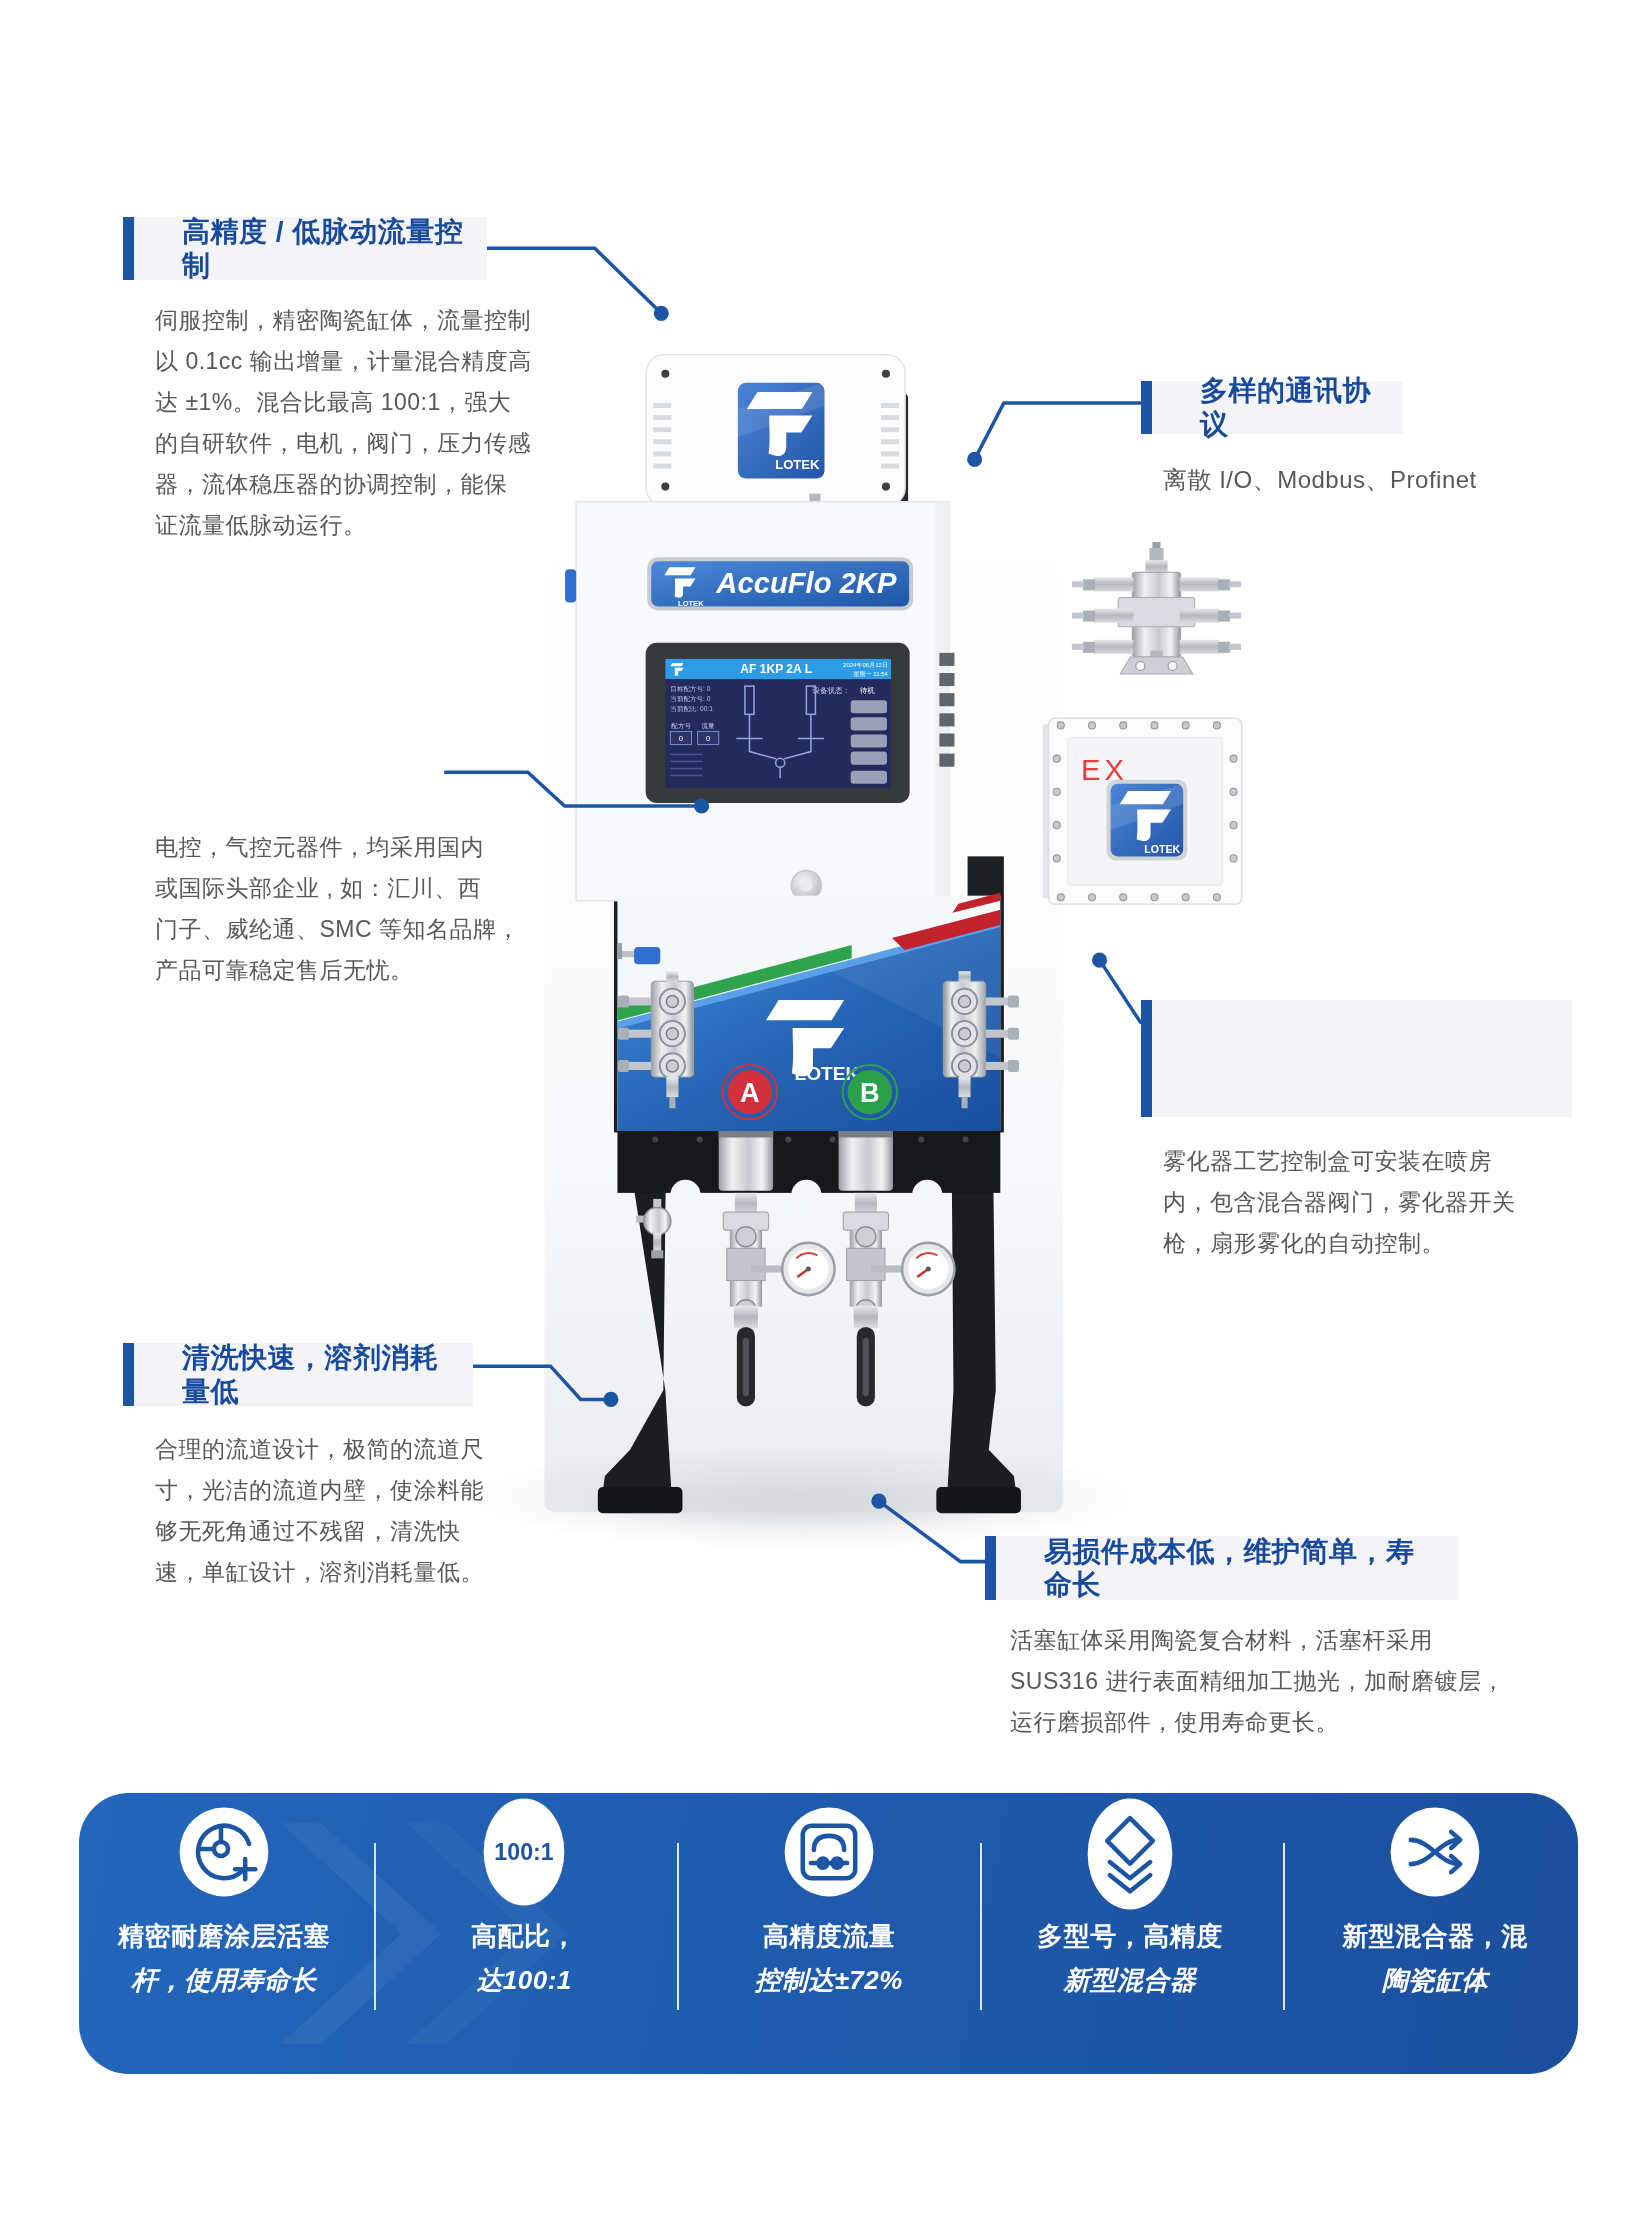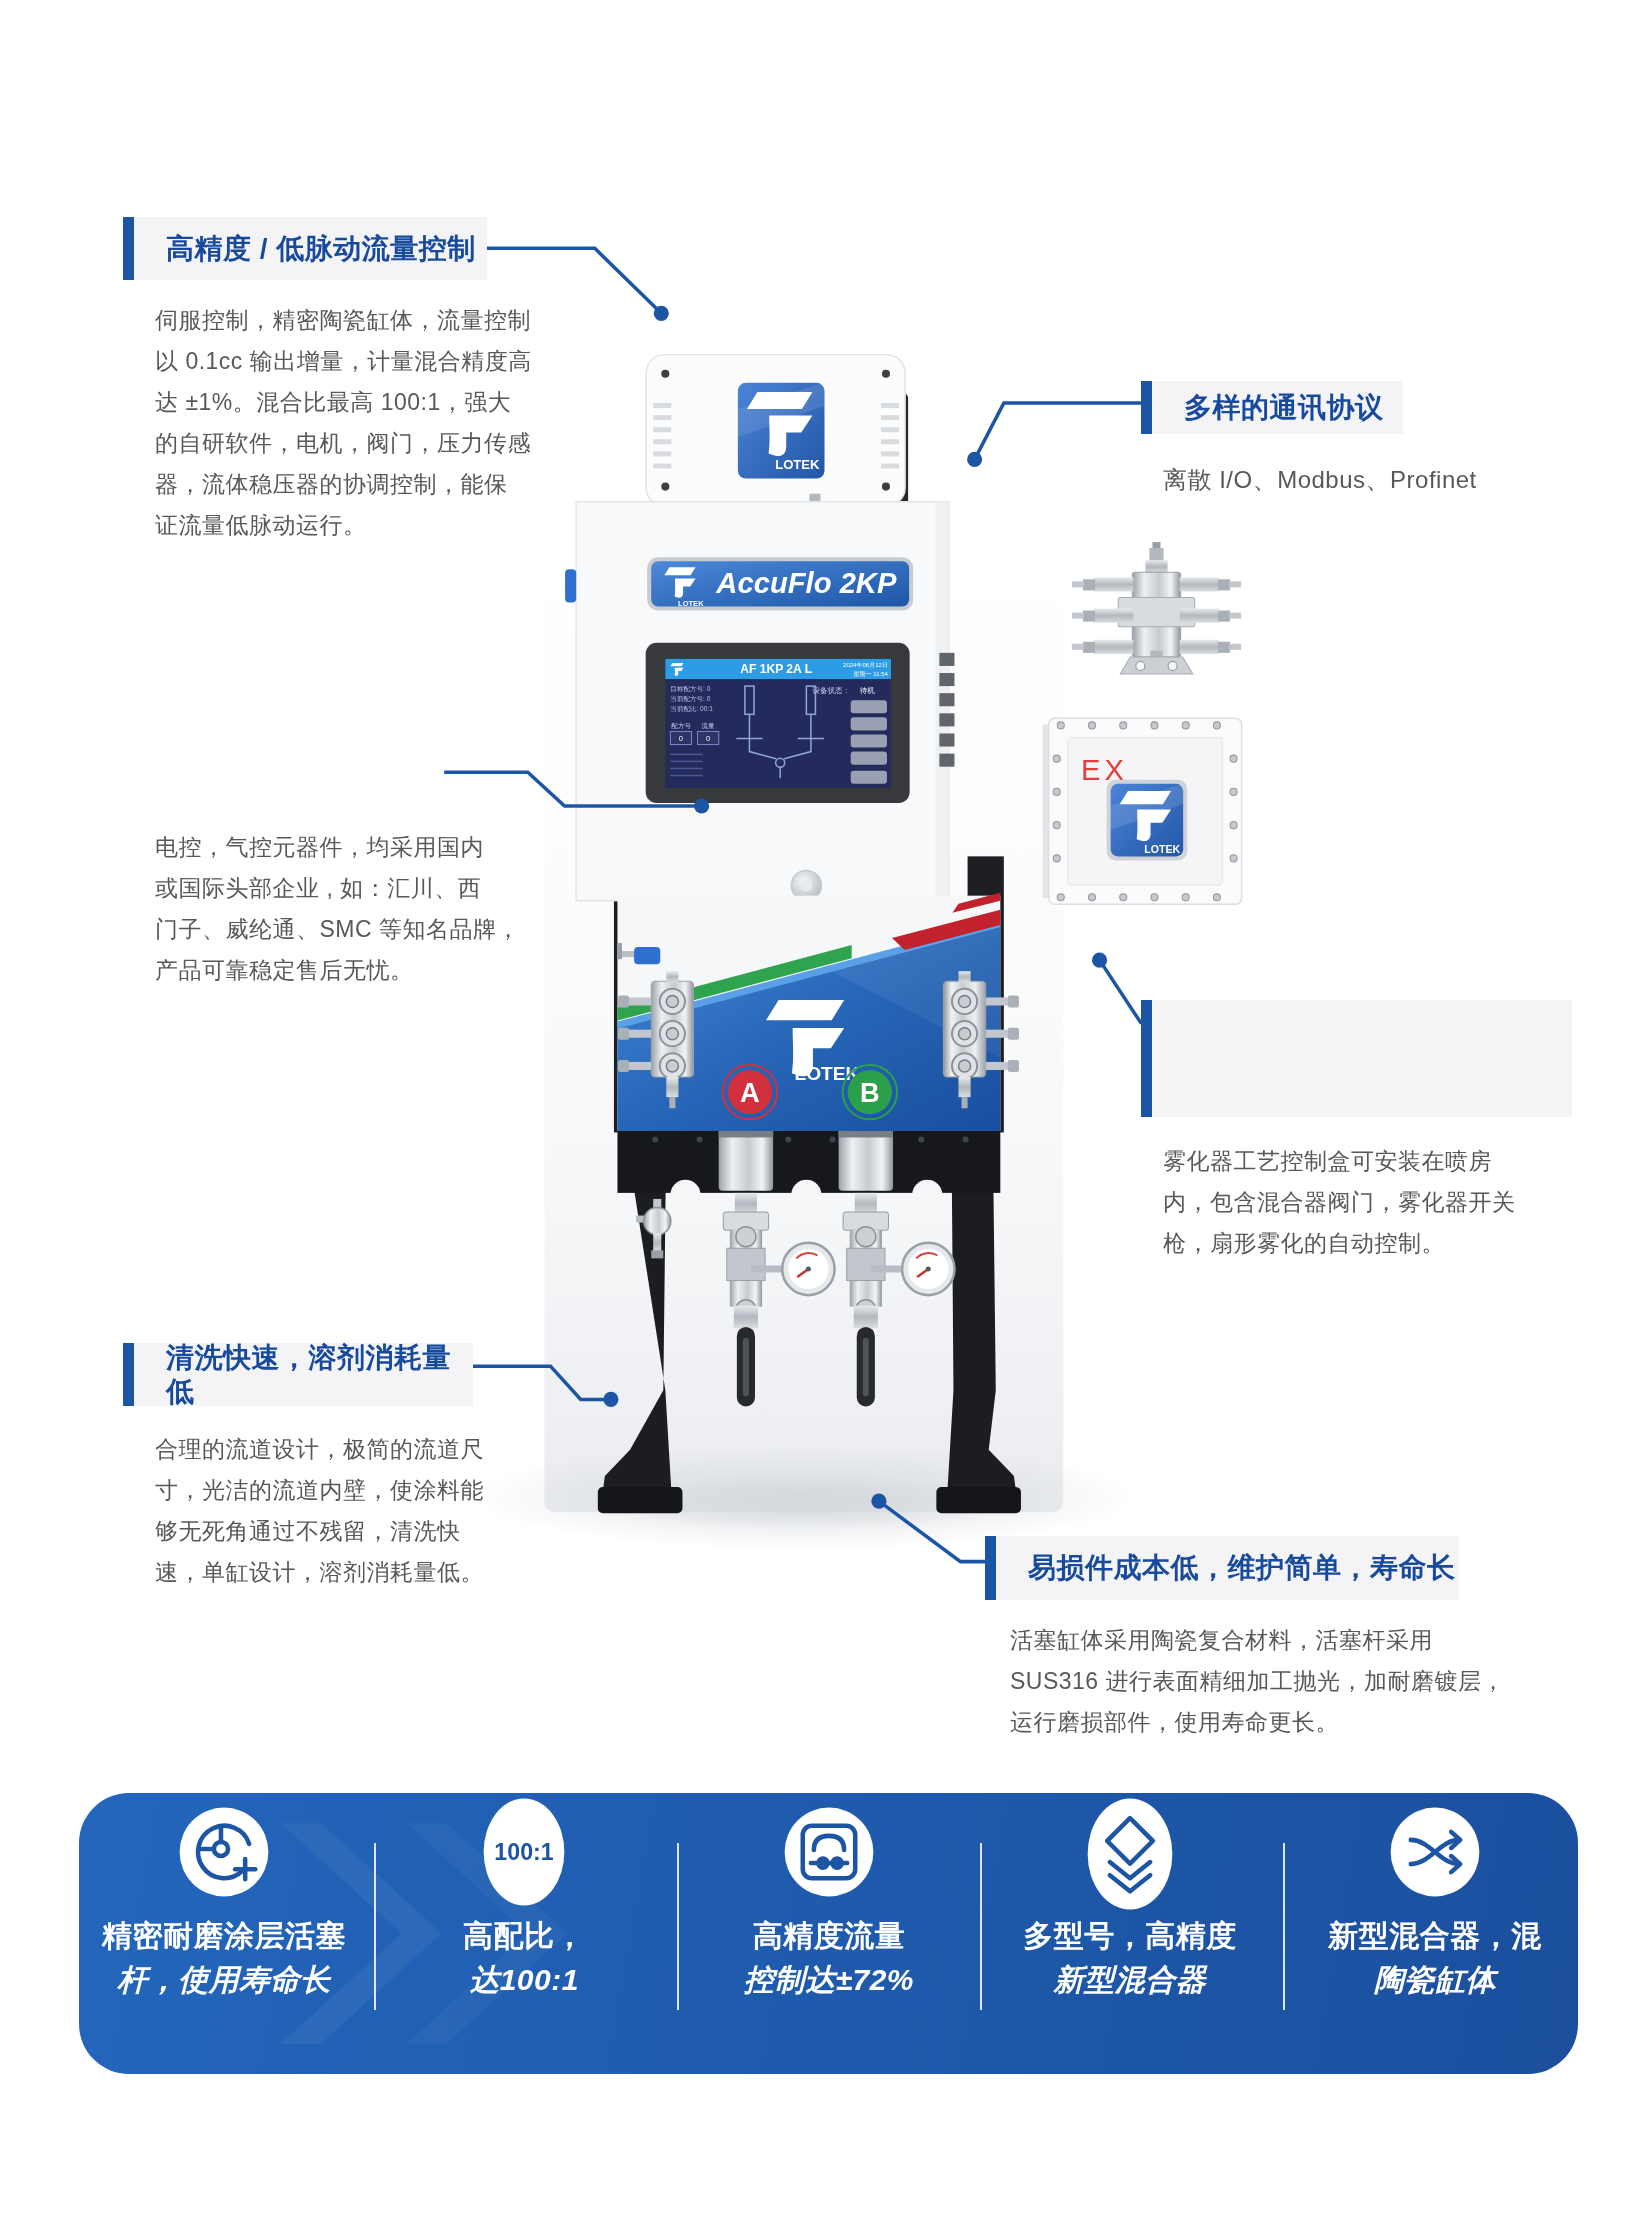--- a/index.html
+++ b/index.html
@@ -5,34 +5,34 @@
   html,body{margin:0;padding:0;background:#ffffff;}
   body{width:1646px;height:2216px;position:relative;overflow:hidden;
        font-family:"Liberation Sans","DejaVu Sans",sans-serif;color:#595757;}
   .page{position:absolute;inset:0;width:1646px;height:2216px;background:#ffffff;}
   svg{font-family:"Liberation Sans","DejaVu Sans",sans-serif;}
   .art{position:absolute;left:0;top:0;width:1646px;height:2216px;pointer-events:none;}
 
   
   .callout{position:absolute;background:#f4f4f6;display:flex;align-items:center;}
   .c-bar{position:absolute;left:0;top:0;bottom:0;width:11px;background:#1d55a5;}
-  .c-title{margin:1px;padding-left:42px;font-size:28px;font-weight:800;color:#17499d;
+  .c-title{margin:17px;padding-left:42px;font-size:28px;font-weight:800;color:#17499d;
            line-height:1.18;letter-spacing:0.5px;white-space:pre-line;}
   .c-body{position:absolute;margin:12px;font-size:23px;line-height:41px;color:#595757;
           letter-spacing:0.5px;white-space:pre-line;}
   .c-body.single{font-size:24px;}
 
   
   .banner{position:absolute;left:79px;top:1793px;width:1499px;height:281px;
           border-radius:50px;background:linear-gradient(100deg,#2366bb 0%,#1b4f9e 100%);
           overflow:hidden;}
   .bn-bg{position:absolute;inset:0;width:100%;height:100%;}
   .bn-item{position:absolute;top:0;width:282px;height:254px;text-align:center;}
   .bn-icon{position:absolute;left:50%;top:2px;transform:translateX(-50%);}
-  .bn-line{position:absolute;left:0;right:0;font-size:30px;font-weight:700;color:#ffffff;
+  .bn-line{position:absolute;left:0;right:0;font-size:26px;font-weight:700;color:#ffffff;
            letter-spacing:0.5px;line-height:44px;}
   .bn-l1{top:121px;}
   .bn-l2{top:165px;font-style:italic;}
   .bn-div{position:absolute;top:50px;width:1.5px;height:167px;background:rgba(255,255,255,.85);}
 </style>
 </head>
 <body>
 
 <div class="page">
 

